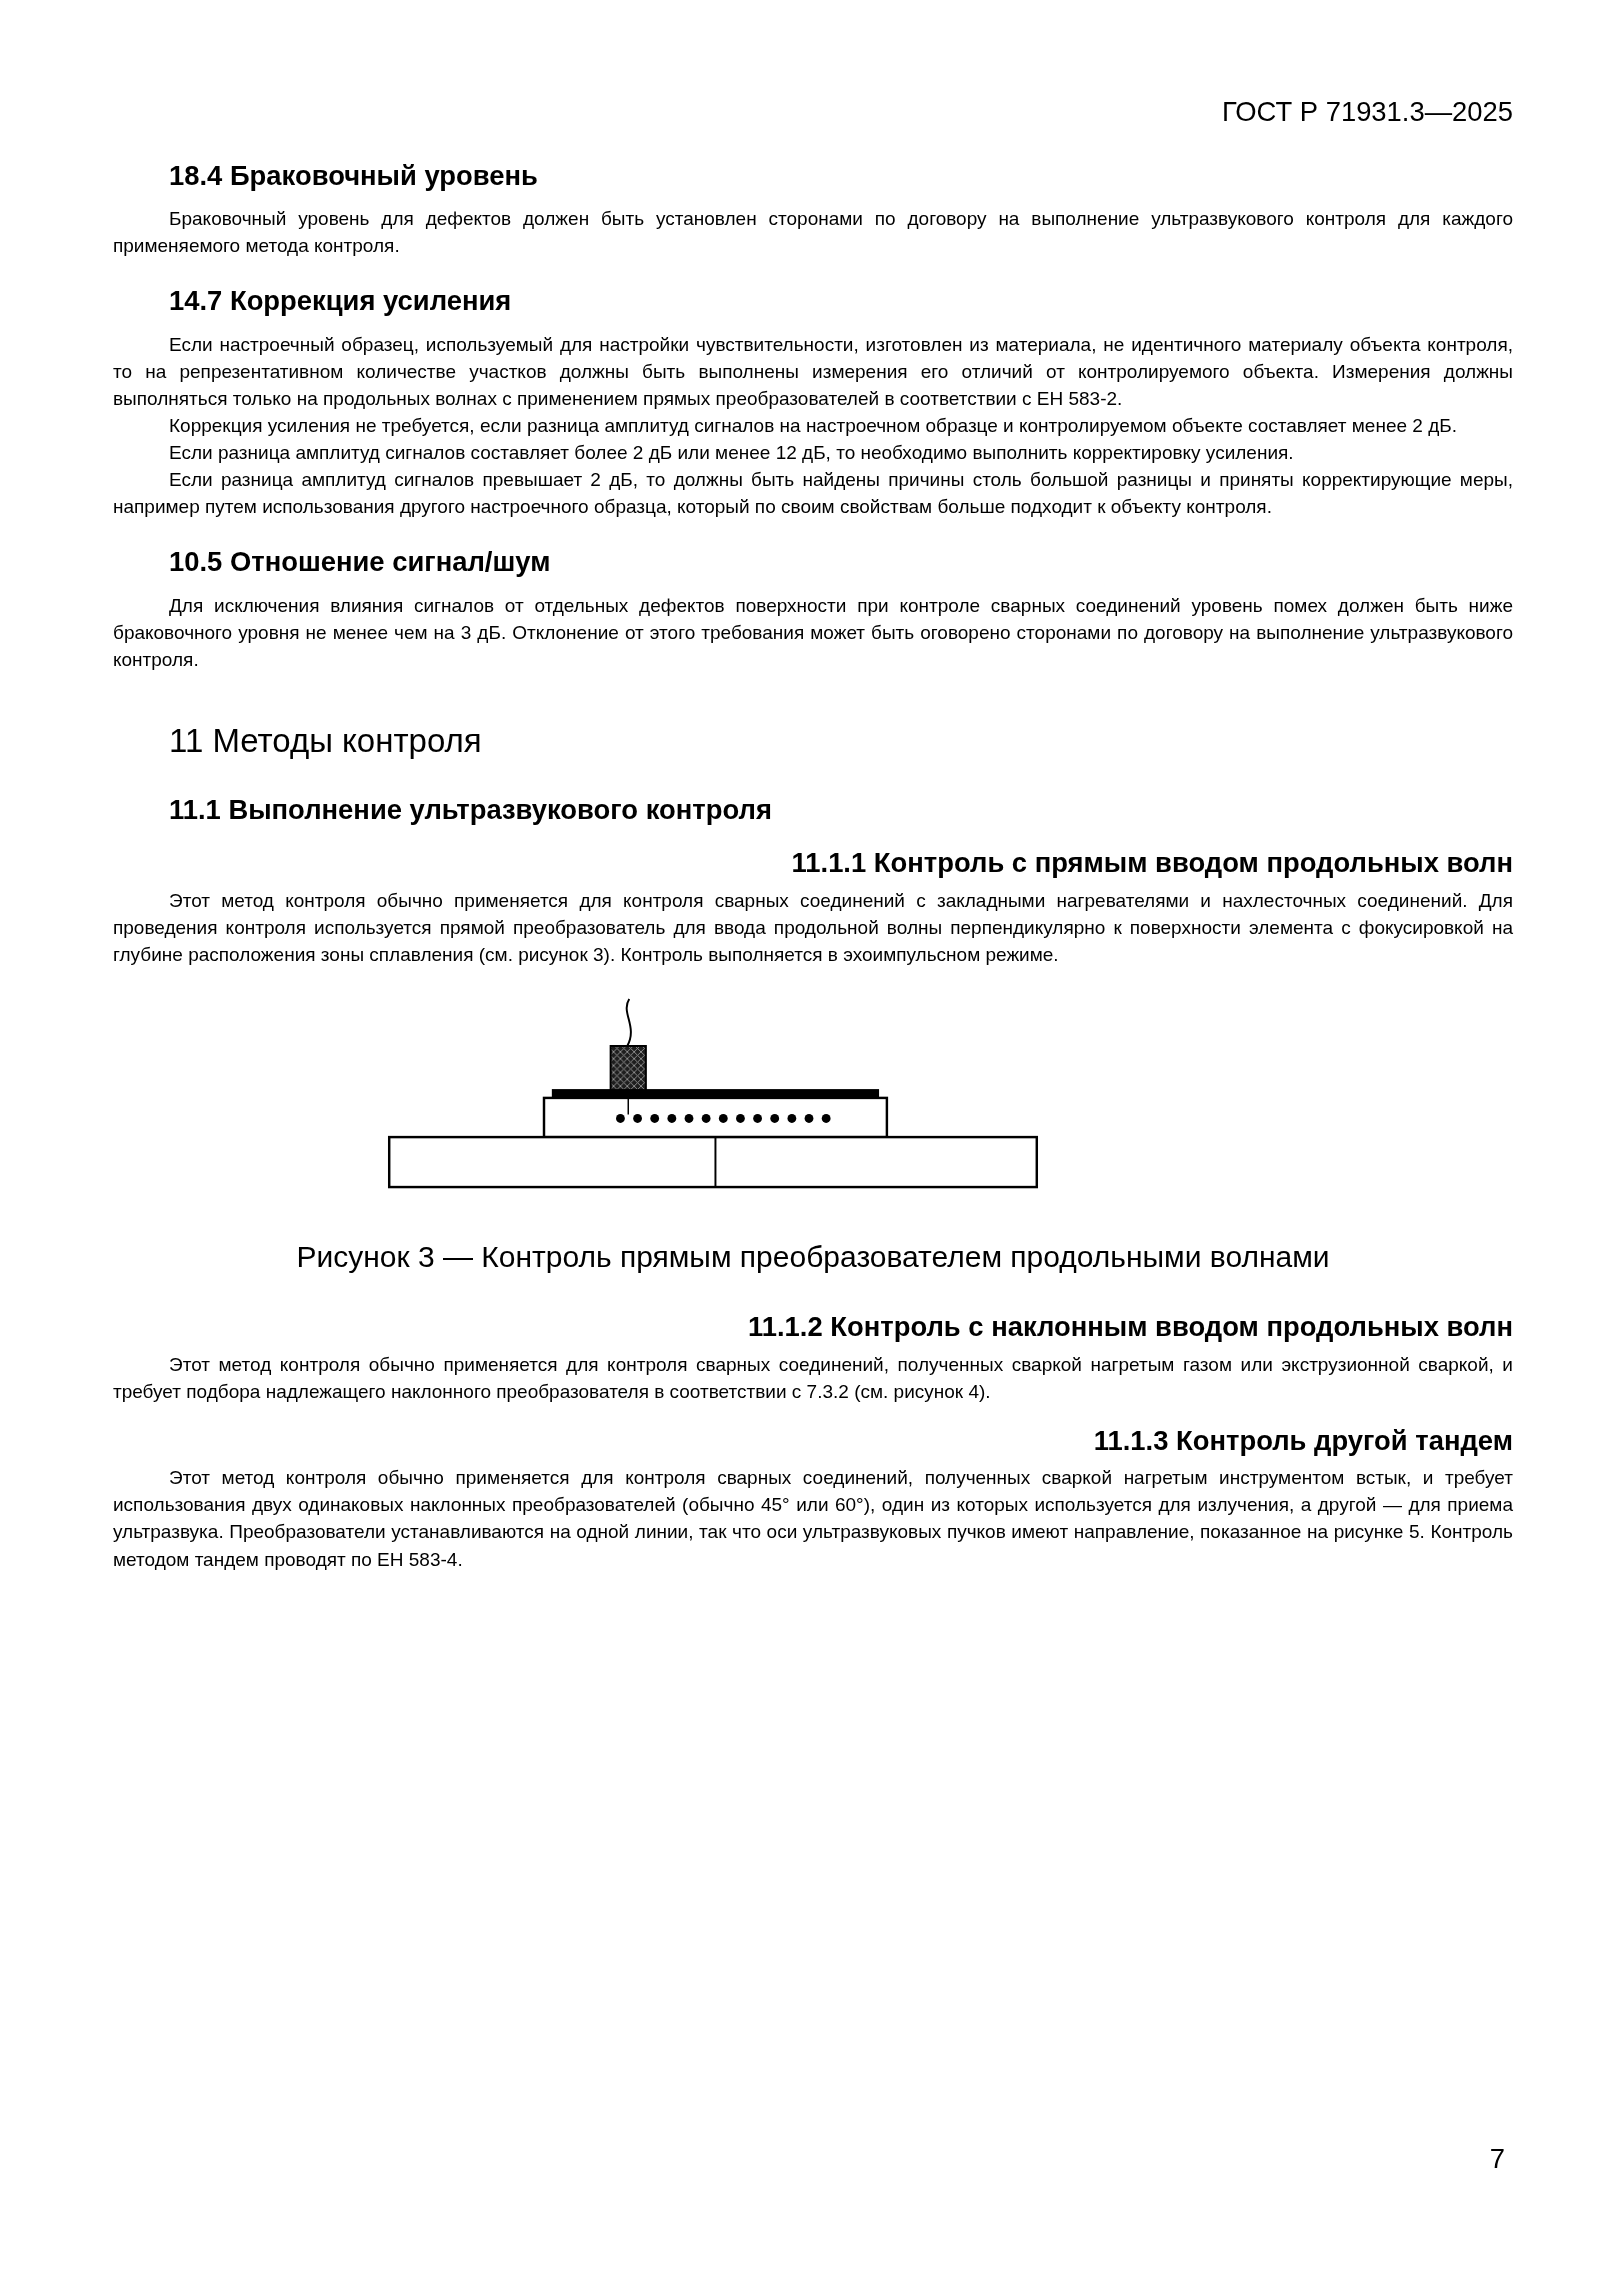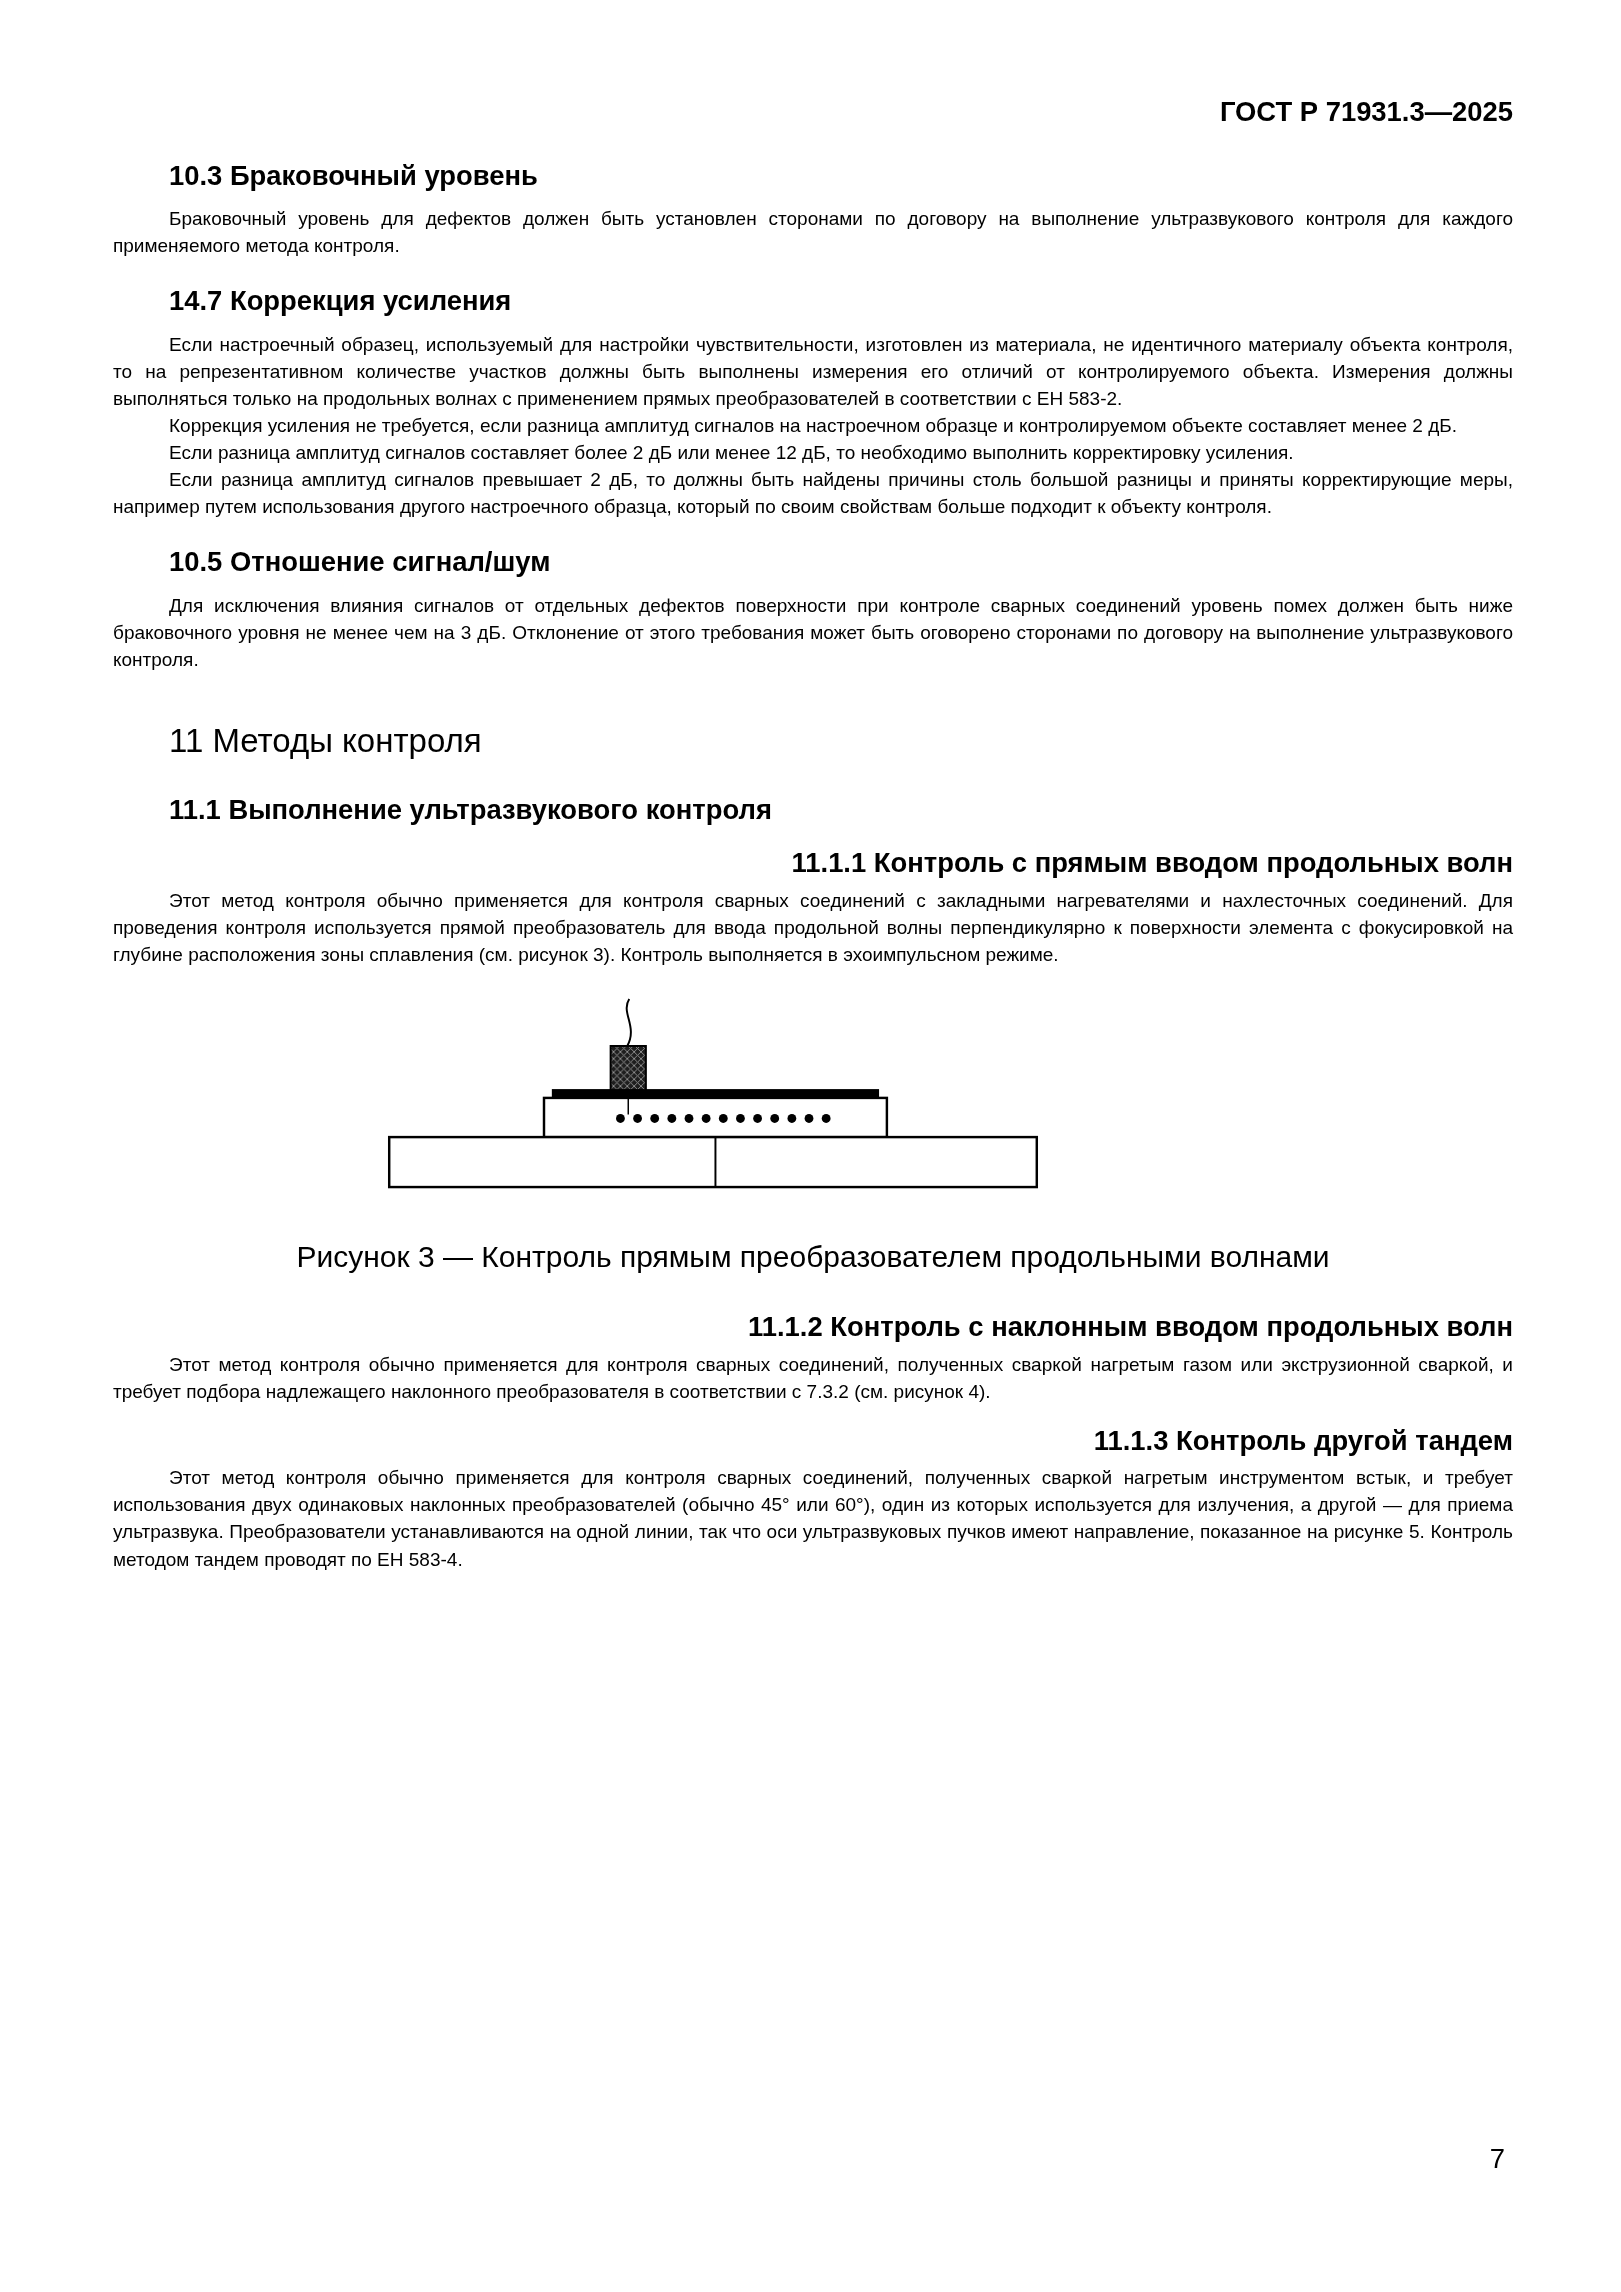--- a/index.html
+++ b/index.html
@@ -14,21 +14,21 @@
     margin: 0 auto;
     background: #ffffff;
     color: #000000;
     font-family: "Liberation Sans", sans-serif;
     box-sizing: border-box;
     padding: 96px 108px 0 113px;
     overflow: hidden;
   }
   .doc-header {
     text-align: right;
-    font-weight: bold;
+    font-weight: normal;
     font-size: 27.4px;
     line-height: 1.2;
     margin: 0 0 29px 0;
   }
   p.body {
     font-size: 19px;
     line-height: 1.43;
     text-align: justify;
     text-indent: 56px;
     margin: 0;
@@ -73,21 +73,21 @@
     font-size: 27.4px;
   }
 </style>
 </head>
 <body>
 
 <div class="page">
 
   <div class="doc-header">ГОСТ Р 71931.3—2025</div>
 
-  <h3 class="h-sub">10.3 Браковочный уровень</h3>
+  <h3 class="h-sub">18.4 Браковочный уровень</h3>
   <p class="body">Браковочный уровень для дефектов должен быть установлен сторонами по договору на выполнение ультразвукового контроля для каждого применяемого метода контроля.</p>
 
   <h3 class="h-sub">14.7 Коррекция усиления</h3>
   <p class="body">Если настроечный образец, используемый для настройки чувствительности, изготовлен из материала, не идентичного материалу объекта контроля, то на репрезентативном количестве участков должны быть выполнены измерения его отличий от контролируемого объекта. Измерения должны выполняться только на продольных волнах с применением прямых преобразователей в соответствии с ЕН 583-2.</p>
   <p class="body">Коррекция усиления не требуется, если разница амплитуд сигналов на настроечном образце и контролируемом объекте составляет менее 2 дБ.</p>
   <p class="body">Если разница амплитуд сигналов составляет более 2 дБ или менее 12 дБ, то необходимо выполнить корректировку усиления.</p>
   <p class="body">Если разница амплитуд сигналов превышает 2 дБ, то должны быть найдены причины столь большой разницы и приняты корректирующие меры, например путем использования другого настроечного образца, который по своим свойствам больше подходит к объекту контроля.</p>
 
   <h3 class="h-sub">10.5 Отношение сигнал/шум</h3>
   <p class="body">Для исключения влияния сигналов от отдельных дефектов поверхности при контроле сварных соединений уровень помех должен быть ниже браковочного уровня не менее чем на 3 дБ. Отклонение от этого требования может быть оговорено сторонами по договору на выполнение ультразвукового контроля.</p>

